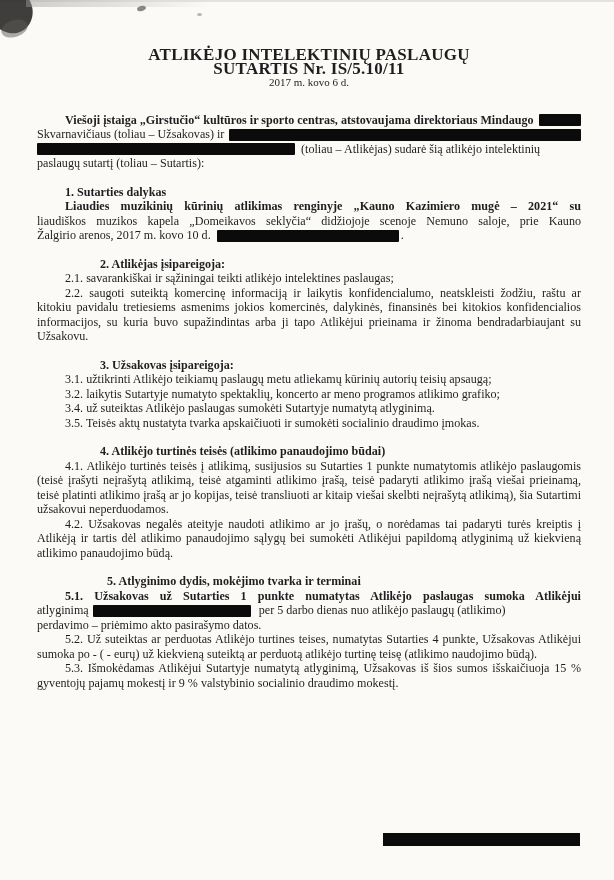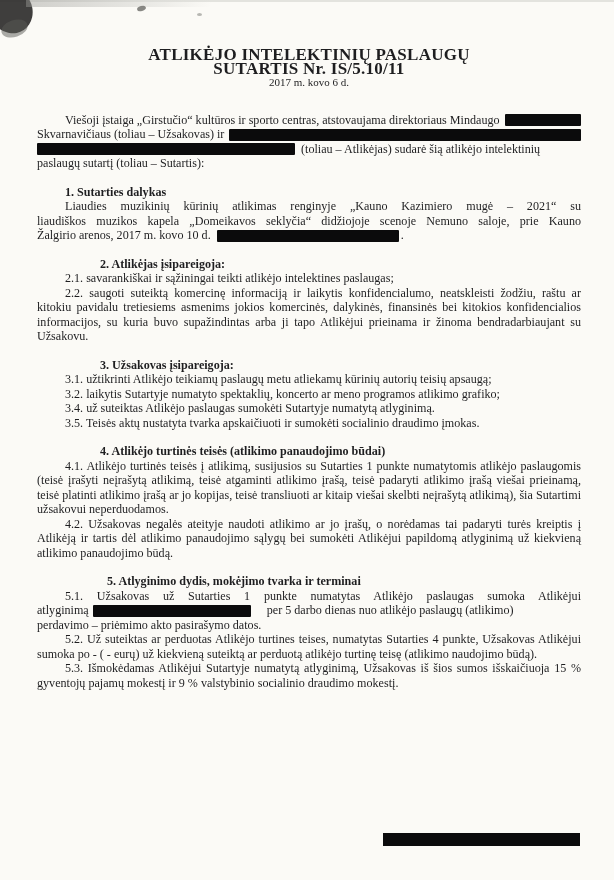--- a/index.html
+++ b/index.html
@@ -7,21 +7,21 @@
   .page{
     position:relative;width:614px;height:880px;background:#fbfaf6;
     font-family:"Liberation Serif",serif;color:#1e1e20;
     font-size:12.1px;line-height:14.5px;overflow:hidden;
   }
   .content{position:absolute;left:37px;top:48px;width:544px;}
   .tline{font-weight:bold;text-align:center;font-size:17px;line-height:13.6px;letter-spacing:.25px;}
   .dline{text-align:center;font-size:11px;line-height:13.6px;margin-top:1px;}
   .intro{margin-top:23px;}
   .fline{display:flex;align-items:center;height:14.5px;white-space:nowrap;}
-  .ind{padding-left:28px;}
+  .ind{padding-left:28px;font-weight:bold;}
   .jl{text-align:justify;text-align-last:justify;height:14.5px;overflow:hidden;}
   .redact{background:#0b0b0c;height:12px;border-radius:1px;flex:0 0 auto;display:inline-block;}
   .fill{flex:1 1 auto;margin-left:5px;}
   .section{margin-top:14px;}
   .section-last{margin-top:26px;}
   .heading{font-weight:bold;line-height:14.5px;}
   .off63{padding-left:63px;}
   .off70{padding-left:70px;}
   .off48{padding-left:48px;}
   .para{margin:0;text-align:justify;text-indent:28px;}
@@ -101,21 +101,21 @@
       <p class="para">4.1. Atlikėjo turtinės teisės į atlikimą, susijusios su Sutarties 1 punkte numatytomis atlikėjo paslaugomis (teisė įrašyti neįrašytą atlikimą, teisė atgaminti atlikimo įrašą, teisė padaryti atlikimo įrašą viešai prieinamą, teisė platinti atlikimo įrašą ar jo kopijas, teisė transliuoti ar kitaip viešai skelbti neįrašytą atlikimą), šia Sutartimi užsakovui neperduodamos.</p>
       <p class="para">4.2. Užsakovas negalės ateityje naudoti atlikimo ar jo įrašų, o norėdamas tai padaryti turės kreiptis į Atlikėją ir tartis dėl atlikimo panaudojimo sąlygų bei sumokėti Atlikėjui papildomą atlyginimą už kiekvieną atlikimo panaudojimo būdą.</p>
     </section>
 
     <section class="section">
       <div class="heading off70">5. Atlyginimo dydis, mokėjimo tvarka ir terminai</div>
       <div class="jl ind">5.1. Užsakovas už Sutarties 1 punkte numatytas Atlikėjo paslaugas sumoka Atlikėjui</div>
       <div class="fline">
         <span>atlyginimą</span>
         <span class="redact" style="width:158px;margin-left:4px"></span>
-        <span style="margin-left:16px">per 5 darbo dienas nuo atlikėjo paslaugų (atlikimo)</span>
+        <span style="margin-left:8px">per 5 darbo dienas nuo atlikėjo paslaugų (atlikimo)</span>
       </div>
       <div>perdavimo – priėmimo akto pasirašymo datos.</div>
       <p class="para">5.2. Už suteiktas ar perduotas Atlikėjo turtines teises, numatytas Sutarties 4 punkte, Užsakovas Atlikėjui sumoka po - ( - eurų) už kiekvieną suteiktą ar perduotą atlikėjo turtinę teisę (atlikimo naudojimo būdą).</p>
       <p class="para">5.3. Išmokėdamas Atlikėjui Sutartyje numatytą atlyginimą, Užsakovas iš šios sumos išskaičiuoja 15 % gyventojų pajamų mokestį ir 9 % valstybinio socialinio draudimo mokestį.</p>
     </section>
 
 
   </div>
 
   <div class="bottom-redact"></div>

